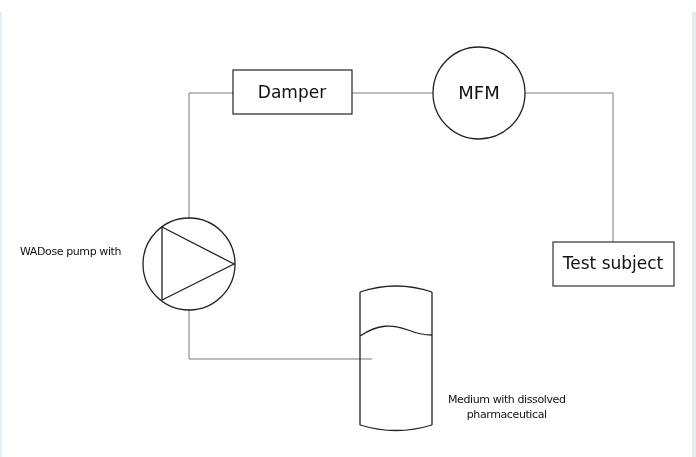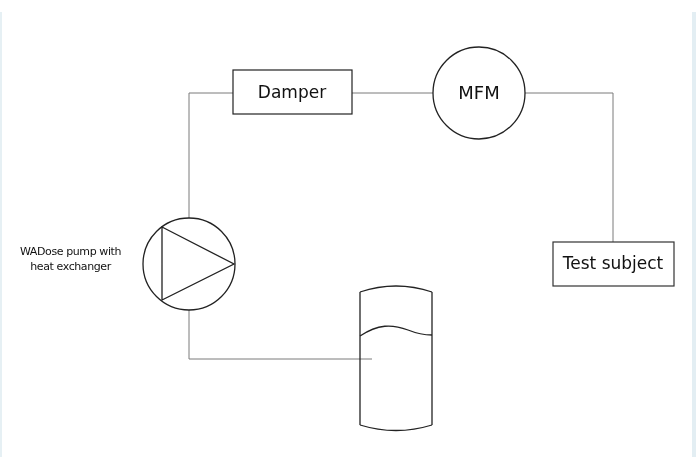--- a/index.html
+++ b/index.html
@@ -51,16 +51,19 @@
       <path d="M360,280 Q396,268 432,280"></path>
       <path d="M360,413 Q396,424 432,413"></path>
       <line x1="360" y1="280" x2="360" y2="413"></line>
       <line x1="432" y1="280" x2="432" y2="413"></line>
       <path d="M360,324 C378,312 392,312 408,318 C418,322 424,323 432,323"></path>
     </g>
   </svg>
 
   <div class="ext-label" style="left:20px; top:232px;">
     <div>WADose pump with</div>
-    <div>heat exchanger</div>
   </div>
 
+  <div class="ext-label" style="left:448px; top:380px;">
+    <div>Medium with dissolved</div>
+    <div>pharmaceutical</div>
+  </div>
 </div>
 
 </body></html>

